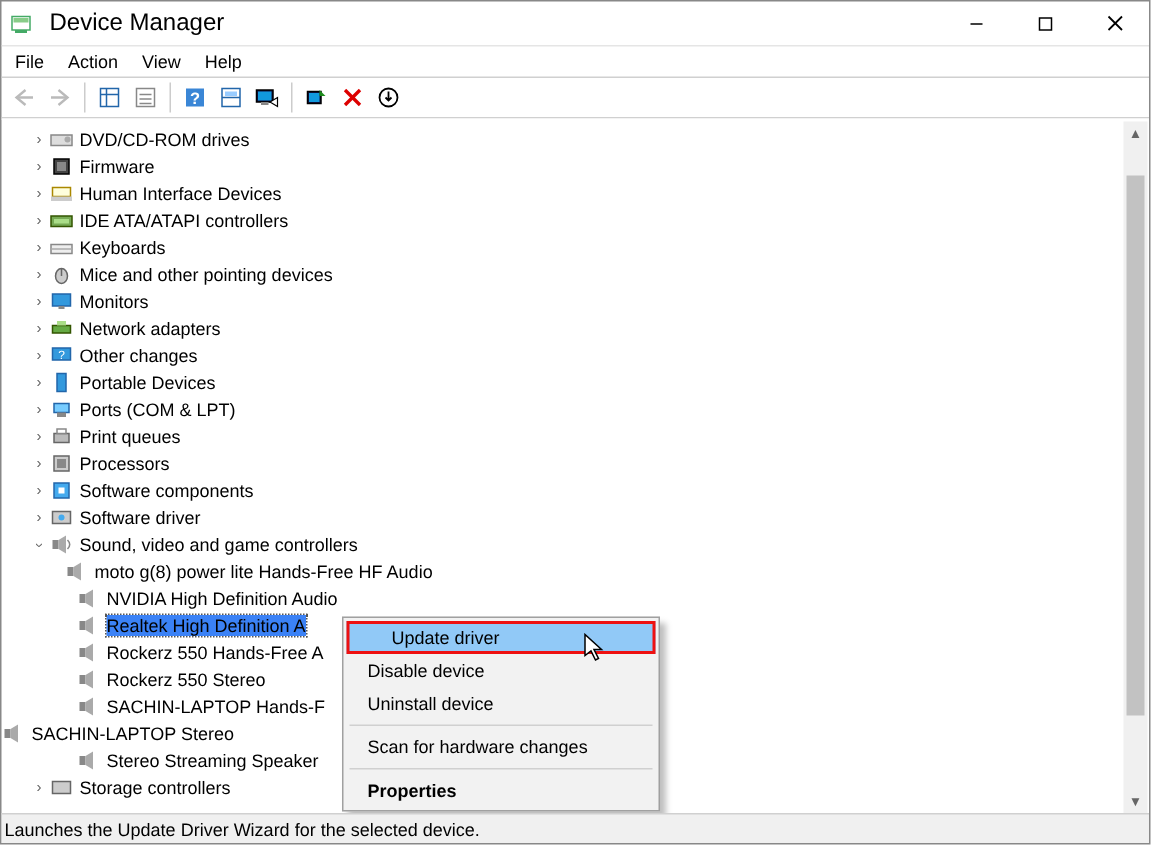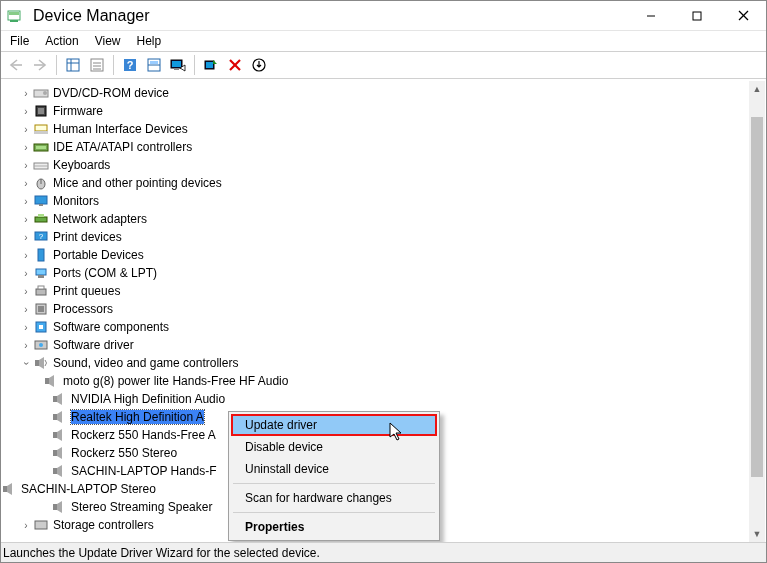--- a/index.html
+++ b/index.html
@@ -109,21 +109,21 @@
     box-shadow: 4px 4px 4px rgba(0,0,0,.25);
     padding:2px;
     font-size:12px;
   }
   .ctxitem {
     padding:4px 14px;
   }
   .ctxitem.hi {
     background:#91c9f7;
     border:2px solid #e11;
-    padding:2px 12px;
+    padding:2px 28px;
   }
   .ctxsep { height:1px; background:#d0d0d0; margin:3px 2px; }
   .ctxitem.bold { font-weight:bold; }
   .cursor {
     position:absolute; left:388px; top:421px; pointer-events:none;
   }
 </style>
 </head>
 <body>
 
@@ -242,21 +242,21 @@
   <div class="tree">
 
     <div class="node" style="padding-left:18px">
       <span class="chev">›</span>
       <span class="ico">
           <svg width="16" height="16">
             <rect x="1" y="5" width="14" height="7" fill="#ddd" stroke="#888"></rect>
             <circle cx="12" cy="8" r="2" fill="#aaa"></circle>
           </svg>
         </span>
-      <span class="label">DVD/CD-ROM device</span>
+      <span class="label">DVD/CD-ROM drives</span>
     </div>
 
     <div class="node" style="padding-left:18px">
       <span class="chev">›</span>
       <span class="ico">
           <svg width="16" height="16">
             <rect x="3" y="3" width="10" height="10" fill="#444" stroke="#000"></rect>
             <rect x="5" y="5" width="6" height="6" fill="#888"></rect>
           </svg>
         </span>
@@ -330,21 +330,21 @@
     </div>
 
     <div class="node" style="padding-left:18px">
       <span class="chev">›</span>
       <span class="ico">
           <svg width="16" height="16">
             <rect x="2" y="3" width="12" height="8" fill="#39d" stroke="#26a"></rect>
             <text x="8" y="10" font-size="8" text-anchor="middle" fill="#fff">?</text>
           </svg>
         </span>
-      <span class="label">Print devices</span>
+      <span class="label">Other changes</span>
     </div>
 
     <div class="node" style="padding-left:18px">
       <span class="chev">›</span>
       <span class="ico">
           <svg width="16" height="16">
             <rect x="5" y="2" width="6" height="12" fill="#39d" stroke="#26a"></rect>
           </svg>
         </span>
       <span class="label">Portable Devices</span>

